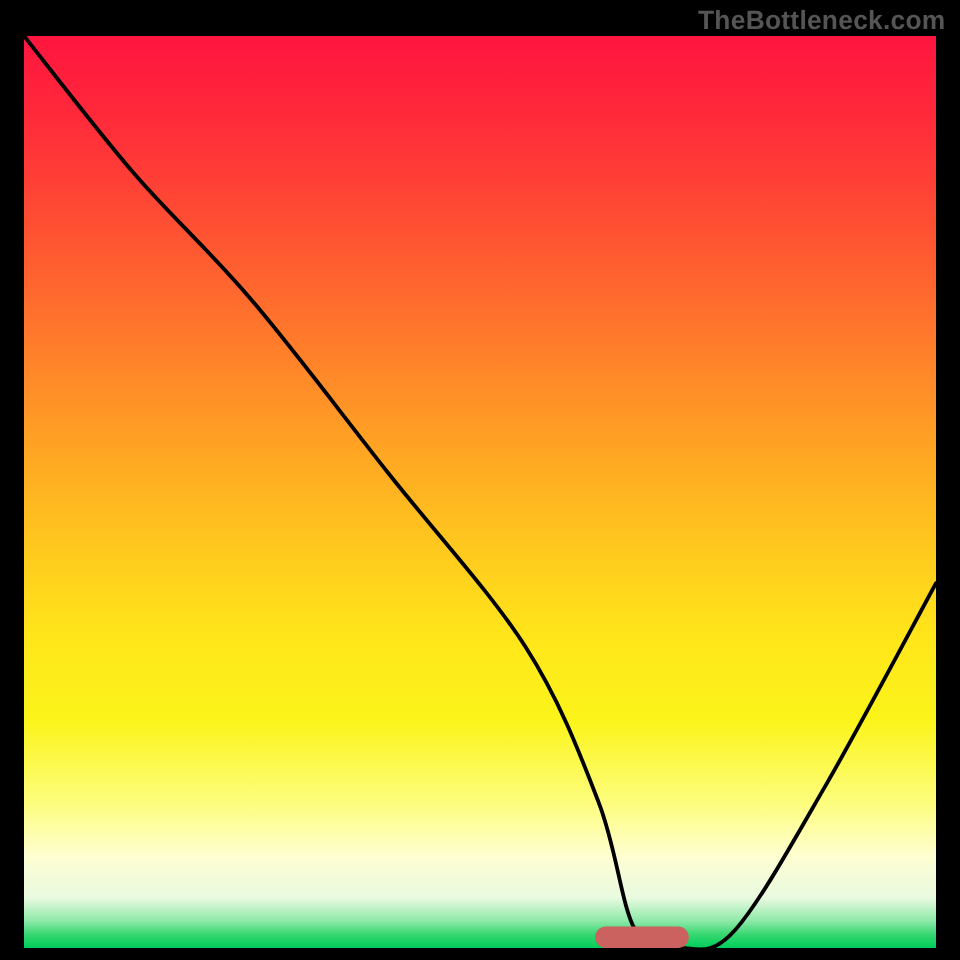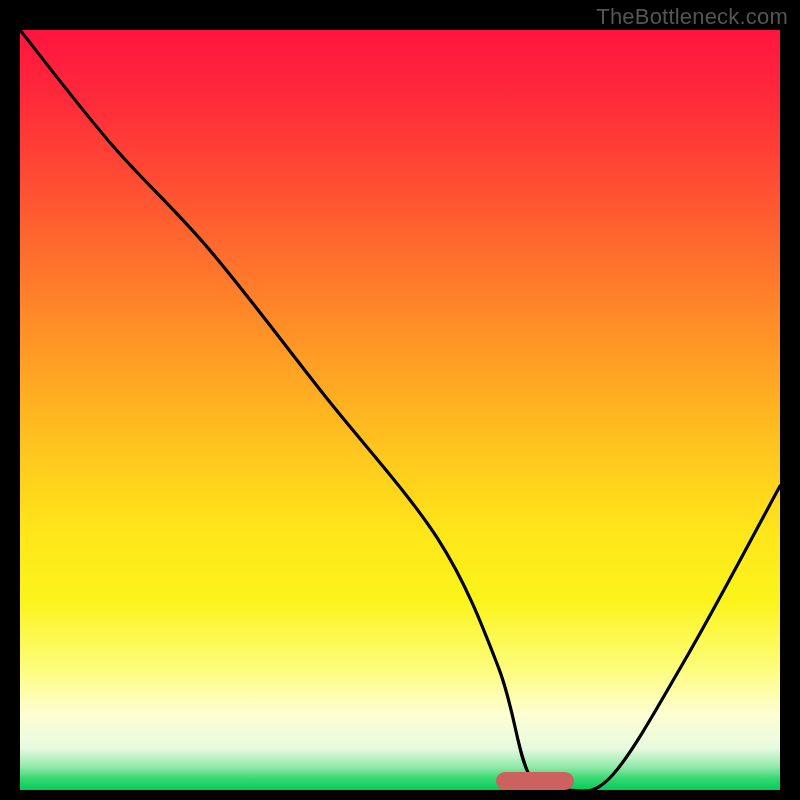--- a/index.html
+++ b/index.html
@@ -10,21 +10,21 @@
     background: #000;
     position: relative;
     font-family: Arial, Helvetica, sans-serif;
   }
   .watermark {
     position: absolute;
     top: 4px;
     right: 12px;
     color: #555;
     font-size: 22px;
-    font-weight: 400;
+    font-weight: 700;
     z-index: 10;
     letter-spacing: 0.2px;
   }
   .outer-frame {
     position: absolute;
     left: 20px;
     top: 30px;
     width: 760px;
     height: 760px;
     background: #000;

